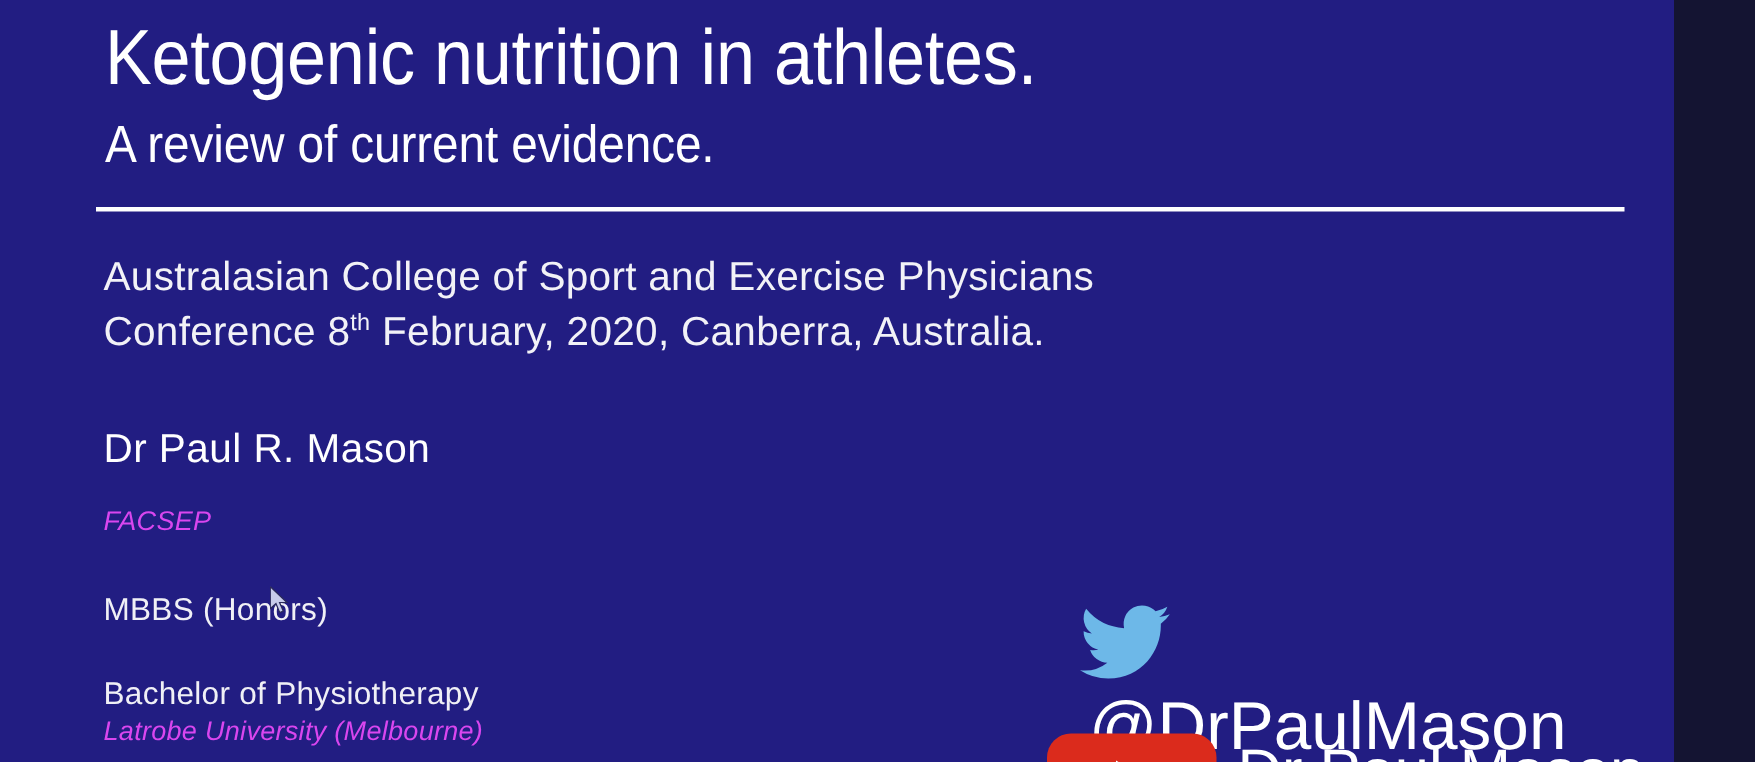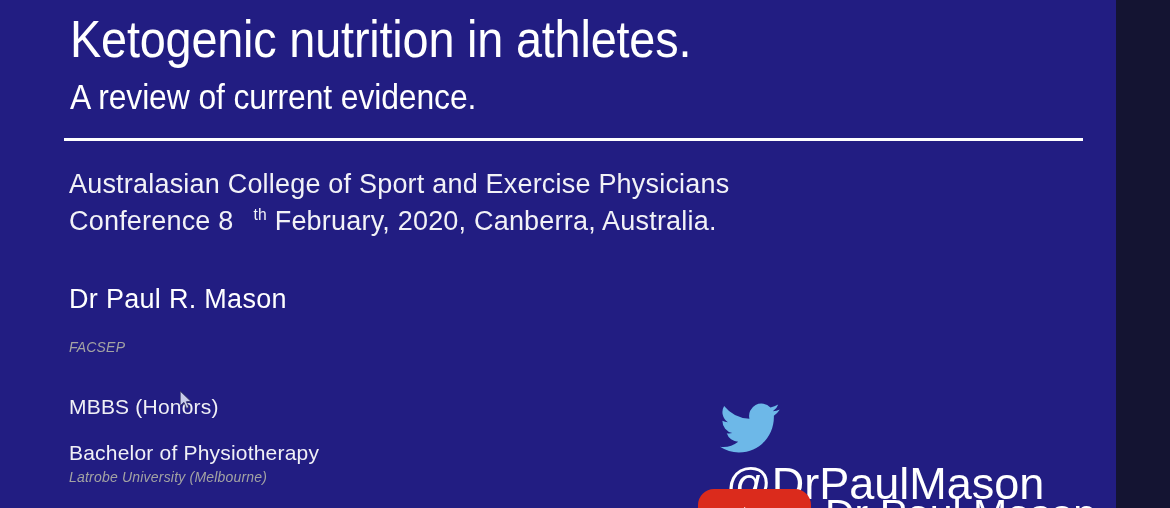--- a/index.html
+++ b/index.html
@@ -66,21 +66,20 @@
     font-weight: 300;
     color: #f2f2f7;
     white-space: nowrap;
     letter-spacing: 0.2px;
   }
   .conf .line { display: block; }
   .conf sup {
     font-size: 0.58em;
     vertical-align: super;
     line-height: 0;
-    margin-left: 20px;
   }
 
   
   .author-name {
     position: absolute;
     left: 69px;
     top: 280px;
     font-size: 27px;
     line-height: 38px;
     font-weight: 400;
@@ -90,37 +89,37 @@
   }
 
   
   .cred-block {
     position: absolute;
     left: 69px;
     white-space: nowrap;
   }
   .cred-block.b1 { top: 336px; }
   .cred-block.b2 { top: 394px; }
-  .cred-block.b3 { top: 440px; }
+  .cred-block.b3 { top: 450px; }
 
   .cred-title {
     display: block;
     font-size: 21px;
     line-height: 26px;
     font-weight: 400;
     color: #f0f0f6;
     letter-spacing: 0.2px;
   }
   .cred-inst {
     display: block;
-    font-size: 14px;
+    font-size: 18px;
     line-height: 23px;
     font-style: italic;
     font-weight: 400;
-    color: #a3a3a3;
+    color: #d946ef;
     letter-spacing: 0.2px;
   }
 
   
   .twitter-row {
     position: absolute;
     left: 714px;
     top: 398px;
     display: flex;
     align-items: flex-start;

